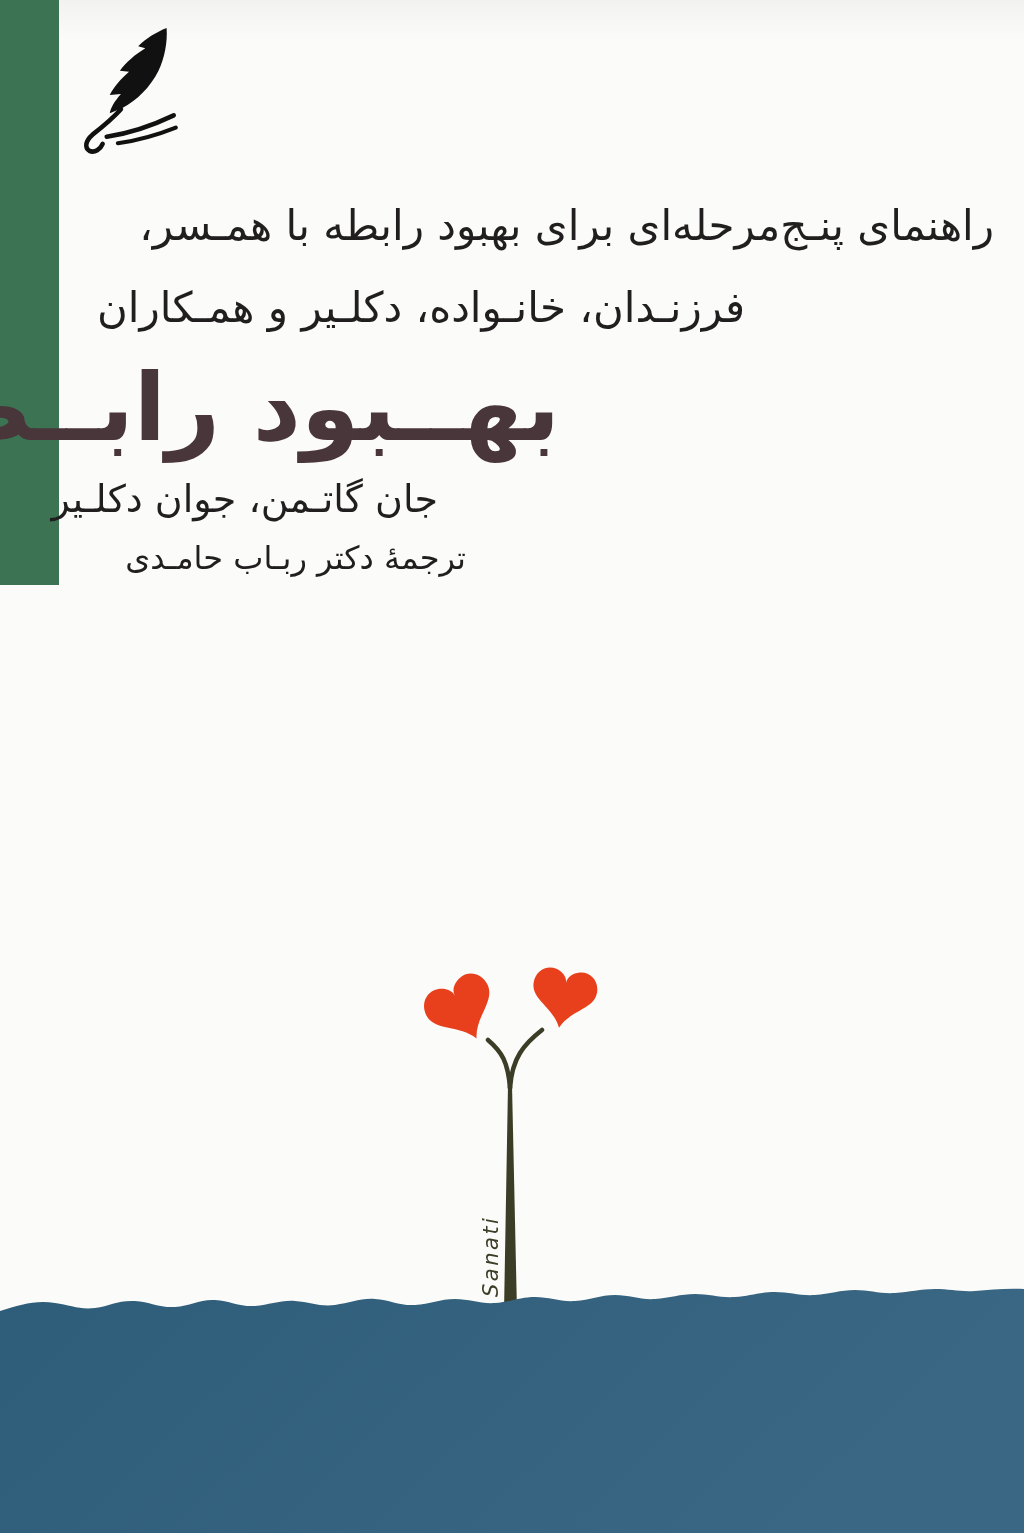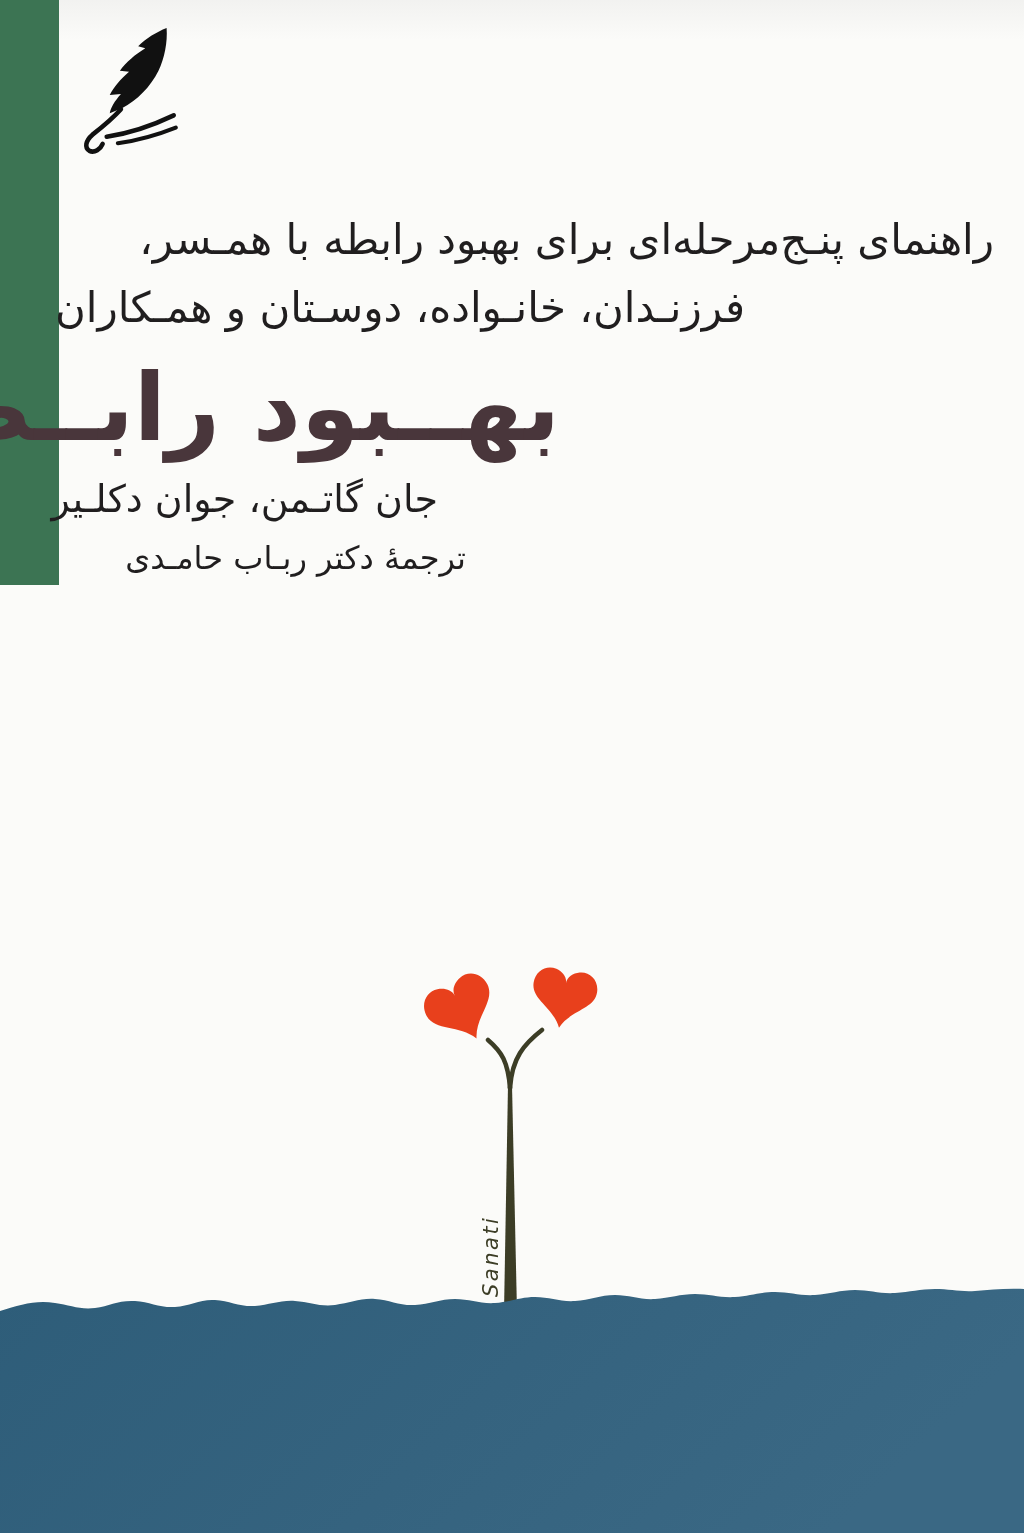--- a/index.html
+++ b/index.html
@@ -16,21 +16,21 @@
   .green-stripe{
     position:absolute;left:0;top:0;width:59px;height:585px;
   }
   .logo{
     position:absolute;left:74px;top:26px;width:104px;height:132px;
   }
   .txt{
     position:absolute;direction:rtl;white-space:nowrap;
     letter-spacing:0;color:#201e1f;line-height:1.15;
   }
-  .subtitle1{top:216px;right:30px;font-size:42px;}
+  .subtitle1{top:202px;right:30px;font-size:42px;}
   .subtitle2{top:284px;right:279px;font-size:42px;}
   .book-title{
     top:356px;right:464px;font-size:94px;font-weight:bold;line-height:1.1;
   }
   .authors{top:478px;right:586px;font-size:38px;text-align:center;}
   .translator{top:540px;right:558px;font-size:32px;}
   .art{position:absolute;left:0;top:0;width:1024px;height:1533px;}
 </style>
 </head>
 <body style="background: rgb(251, 251, 249);">
@@ -50,21 +50,21 @@
              C88,32 91,16 90,2 Z"></path>
   </g>
   <g fill="none" stroke="#111" stroke-linecap="round">
     <path d="M45,82 C36,92 26,100 17,107 C10,113 9,120 14,123 C19,125.5 25,121 27,116" stroke-width="4.5"></path>
     <path d="M97,88 C74,99 52,106 31,109" stroke-width="4.5"></path>
     <path d="M99,100 C79,108 59,113 42,115.5" stroke-width="4"></path>
   </g>
 </svg>
 
 <div class="txt subtitle1">راهنمای پنـج‌مرحله‌ای برای بهبود رابطه با همـسر،</div>
-<div class="txt subtitle2">فرزنـدان، خانـواده، دوسـتان و همـکاران</div>
+<div class="txt subtitle2">فرزنـدان، خانـواده، دکلـیر و همـکاران</div>
 <div class="txt book-title" id="title" style="color: rgb(73, 54, 59);">بهــبود رابــطه</div>
 <div class="txt authors">جان گاتـمن، جوان دکلـیر</div>
 <div class="txt translator">ترجمهٔ دکتر ربـاب حامـدی</div>
 
 <svg class="art" viewBox="0 0 1024 1533">
 
   <polygon points="504,1312 517,1312 512,1085 508,1085" fill="#3c3d26"></polygon>
 
   <path d="M510,1088 C508,1062 502,1052 488,1040" fill="none" stroke="#3c3d26" stroke-width="4.5" stroke-linecap="round"></path>
   <path d="M510,1088 C512,1058 524,1044 542,1030" fill="none" stroke="#3c3d26" stroke-width="4.5" stroke-linecap="round"></path>

